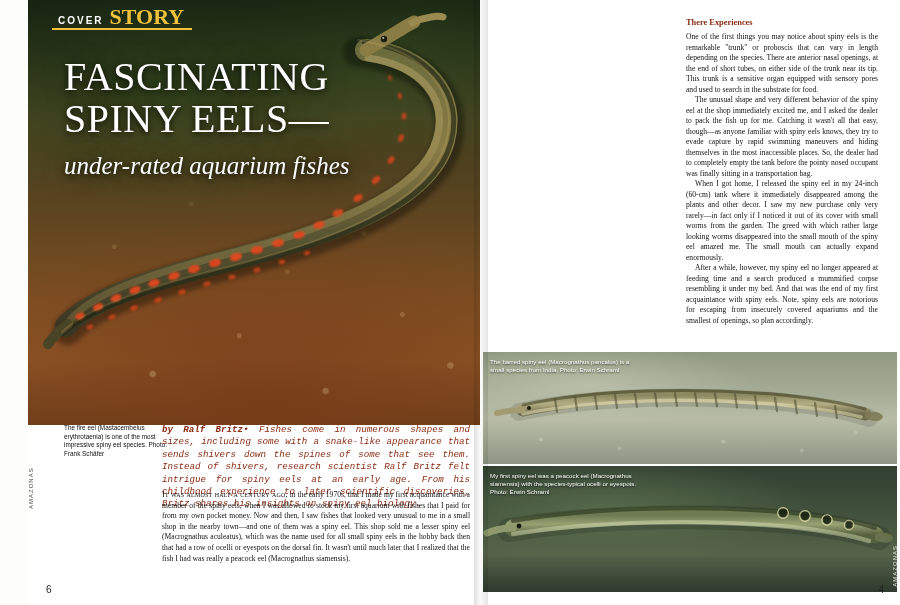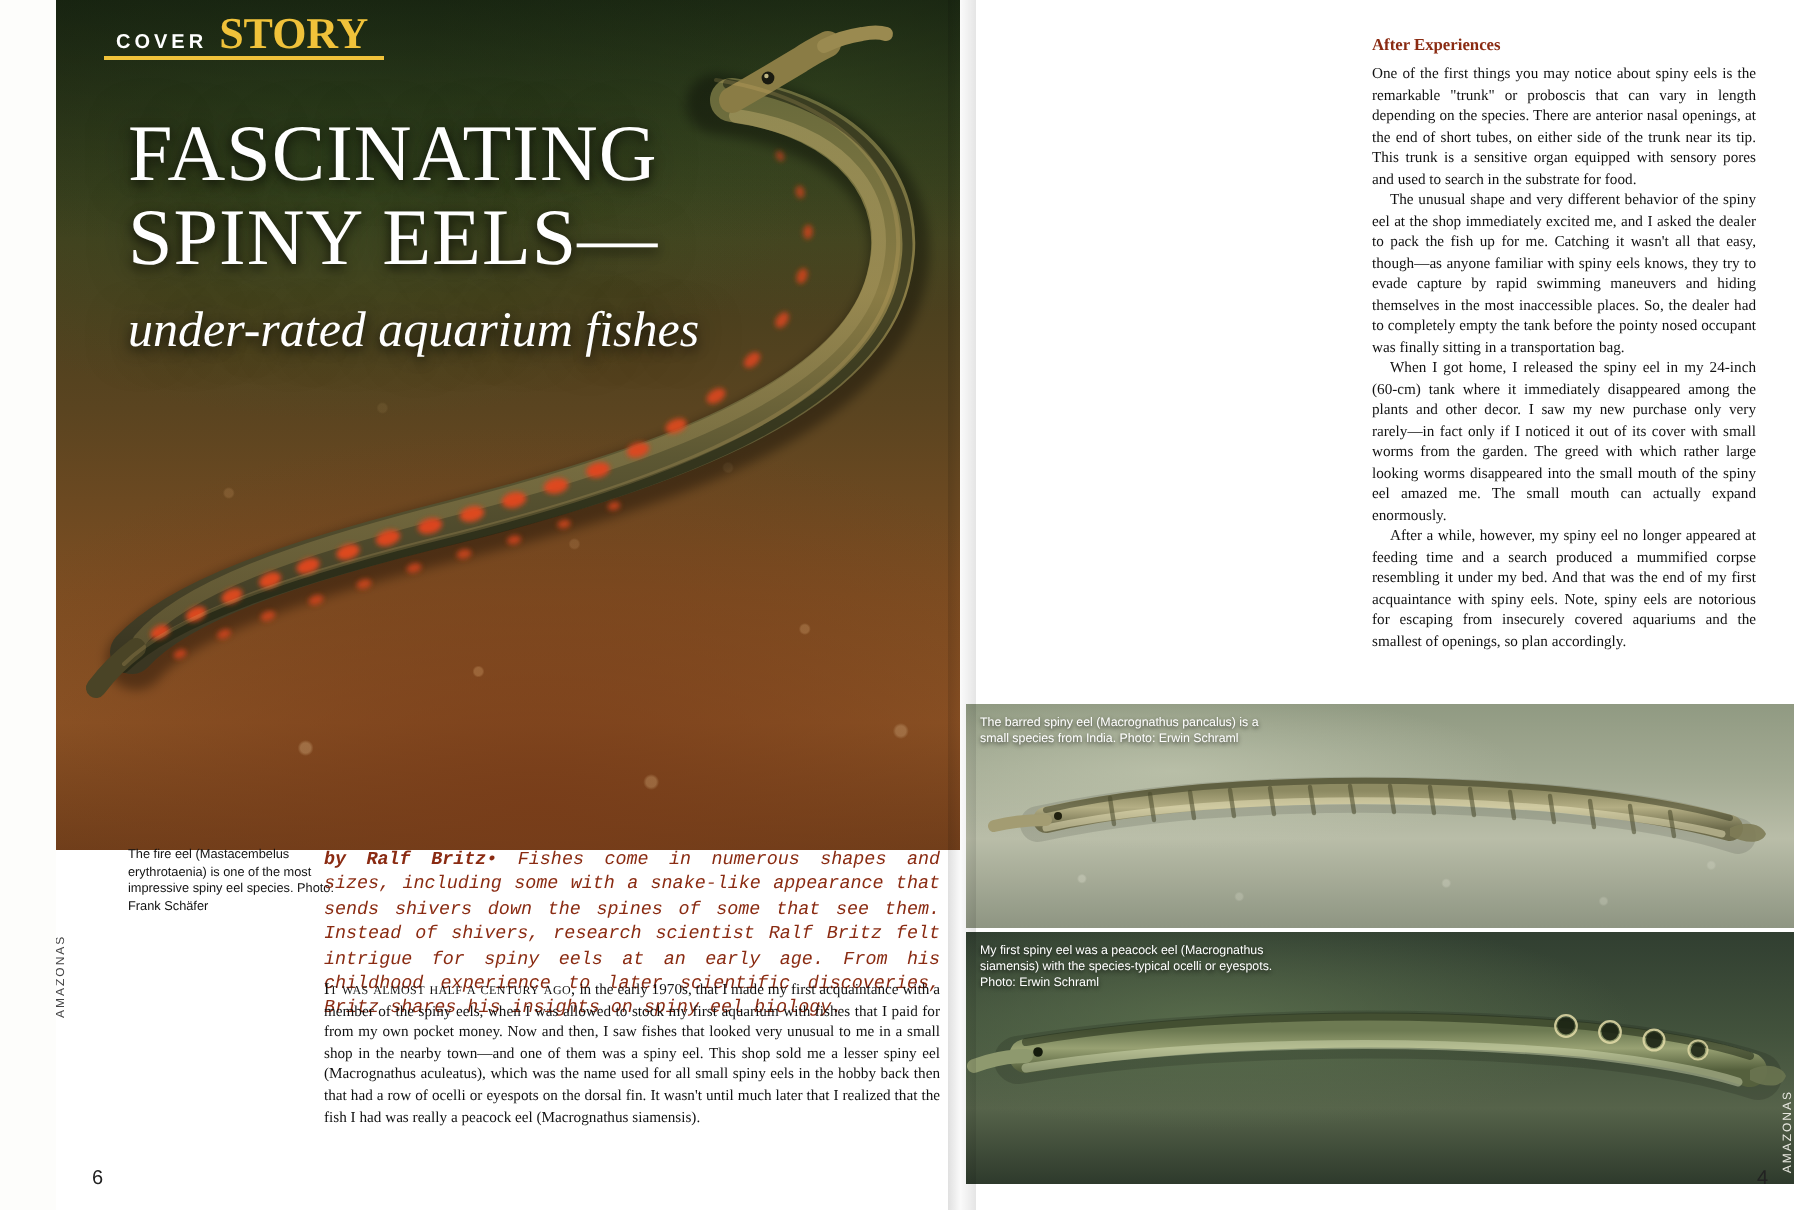--- a/index.html
+++ b/index.html
@@ -403,21 +403,21 @@
     <div class="body-left">
       <span class="smallcaps">It was almost half a century ago,</span><span> in the early 1970s, that I made my first acquaintance with a member of the spiny eels, when I was allowed to stock my first aquarium with fishes that I paid for from my own pocket money. Now and then, I saw fishes that looked very unusual to me in a small shop in the nearby town—and one of them was a spiny eel. This shop sold me a lesser spiny eel (Macrognathus aculeatus), which was the name used for all small spiny eels in the hobby back then that had a row of ocelli or eyespots on the dorsal fin. It wasn't until much later that I realized that the fish I had was really a peacock eel (Macrognathus siamensis).</span>
     </div>
 
     <div class="side-credit-left">AMAZONAS</div>
     <div class="folio-left">6</div>
   </div>
 
   <div class="page-right">
 
-    <div class="rp-head">After Experiences</div>
+    <div class="rp-head">There Experiences</div>
 
     <div class="rp-body">
       <p class="first">One of the first things you may notice about spiny eels is the remarkable "trunk" or proboscis that can vary in length depending on the species. There are anterior nasal openings, at the end of short tubes, on either side of the trunk near its tip. This trunk is a sensitive organ equipped with sensory pores and used to search in the substrate for food.</p>
       <p>The unusual shape and very different behavior of the spiny eel at the shop immediately excited me, and I asked the dealer to pack the fish up for me. Catching it wasn't all that easy, though—as anyone familiar with spiny eels knows, they try to evade capture by rapid swimming maneuvers and hiding themselves in the most inaccessible places. So, the dealer had to completely empty the tank before the pointy nosed occupant was finally sitting in a transportation bag.</p>
       <p>When I got home, I released the spiny eel in my 24-inch (60-cm) tank where it immediately disappeared among the plants and other decor. I saw my new purchase only very rarely—in fact only if I noticed it out of its cover with small worms from the garden. The greed with which rather large looking worms disappeared into the small mouth of the spiny eel amazed me. The small mouth can actually expand enormously.</p>
       <p>After a while, however, my spiny eel no longer appeared at feeding time and a search produced a mummified corpse resembling it under my bed. And that was the end of my first acquaintance with spiny eels. Note, spiny eels are notorious for escaping from insecurely covered aquariums and the smallest of openings, so plan accordingly.</p>
     </div>
 
     <div class="photo-mid">
       <div class="pm-bg"></div>

